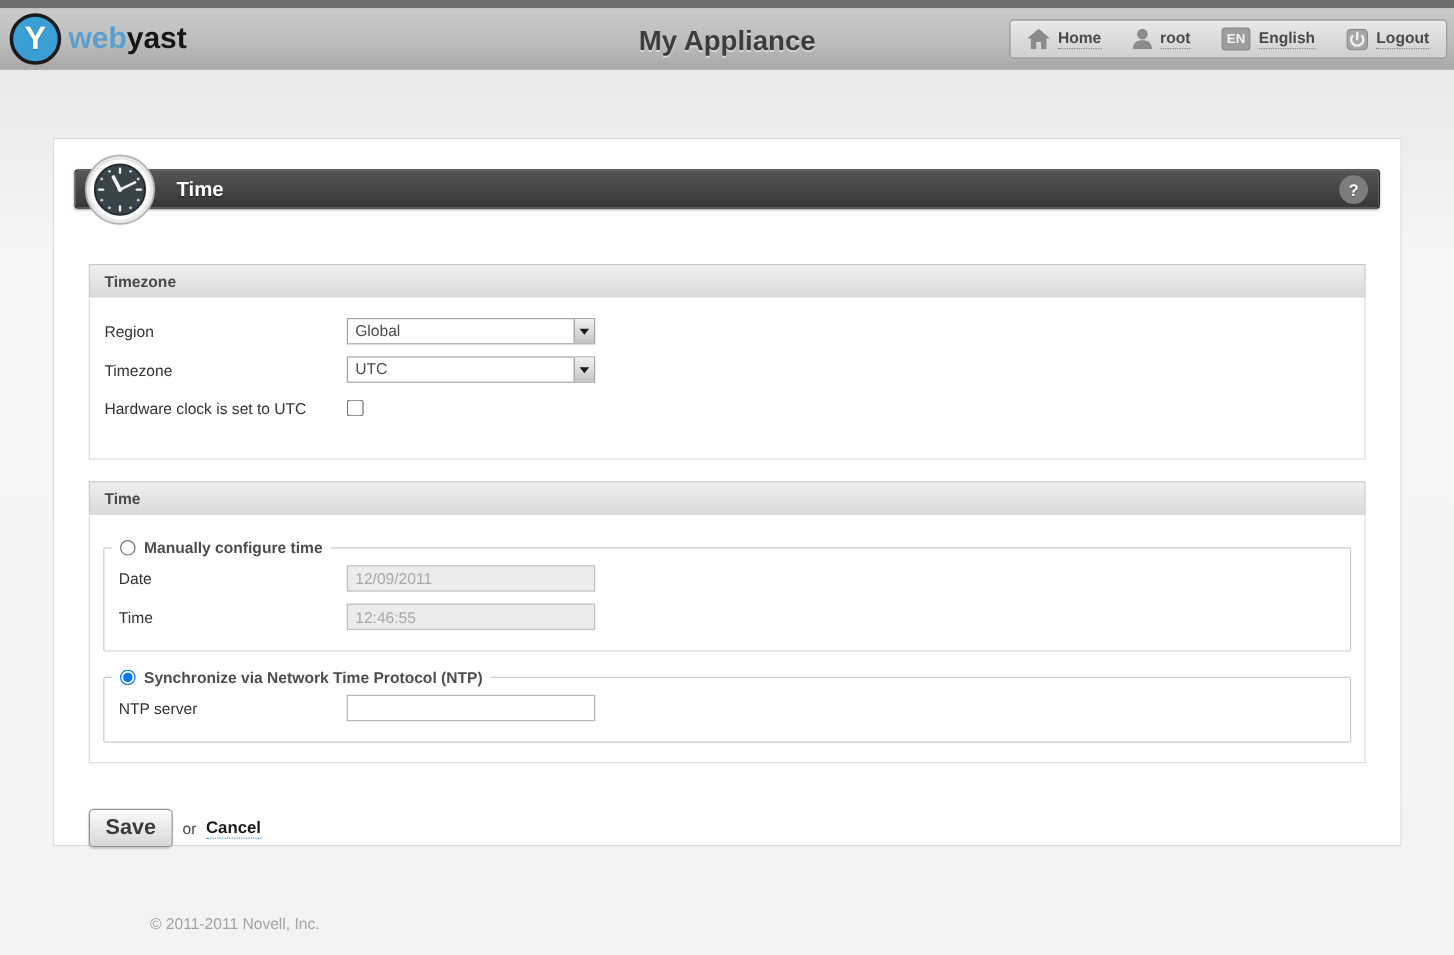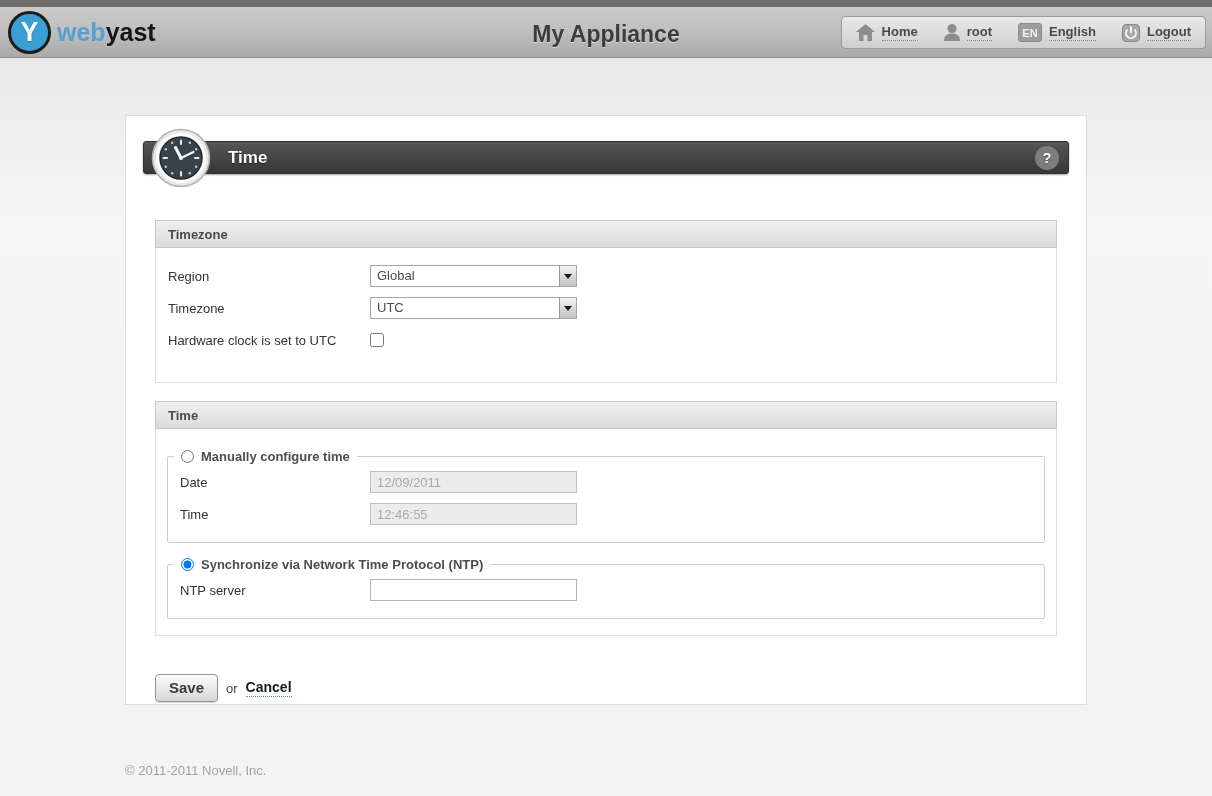--- a/index.html
+++ b/index.html
@@ -53,21 +53,21 @@
     display: flex; align-items: center; justify-content: center;
   }
   .nav-ic { display: block; }
 
   
   .content {
     height: 738px;
     background: linear-gradient(180deg, #e9e9e9 0%, #f6f6f6 22%, #f3f3f3 100%);
   }
   .main-card {
-    width: 962px; height: 590px;
+    width: 1124px; height: 590px;
     margin: 0 auto; position: relative; top: 57px;
     background: #fff; border: 1px solid #dcdcdc;
   }
 
   .panel-bar {
     position: relative;
     margin: 25px 17px 0 17px; height: 33px;
     background: linear-gradient(180deg, #565656 0%, #454545 50%, #383838 100%);
     border: 1px solid #2e2e2e; border-radius: 3px;
     box-shadow: 0 1px 2px rgba(0,0,0,0.35);
@@ -142,21 +142,21 @@
     border: 1px solid #b5b5b5; background: #fff;
     font-family: "Liberation Sans", sans-serif;
     font-size: 13px; color: #555; padding: 0 6px;
   }
   .text-input:disabled { background: #ececec; color: #a9a9a9; border-color: #c0c0c0; }
 
   .actions { margin: 38px 0 0 29px; display: flex; align-items: center; gap: 8px; }
   .save-btn {
     padding: 4px 13px 5px 13px;
     font-family: "Liberation Sans", sans-serif;
-    font-size: 15px; font-weight: bold; color: #3a3a3a;
+    font-size: 18px; font-weight: bold; color: #3a3a3a;
     background: linear-gradient(180deg, #fbfbfb, #d7d7d7);
     border: 1px solid #939393; border-radius: 4px;
     box-shadow: inset 0 1px 0 #fff, 0 1px 1px rgba(0,0,0,0.15);
     cursor: pointer;
   }
   .or-text { font-size: 13px; color: #444; }
   .cancel-link {
     font-size: 14px; font-weight: bold; color: #1a1a1a;
     border-bottom: 1px dotted #4f94d0; padding-bottom: 1px;
     cursor: pointer;

